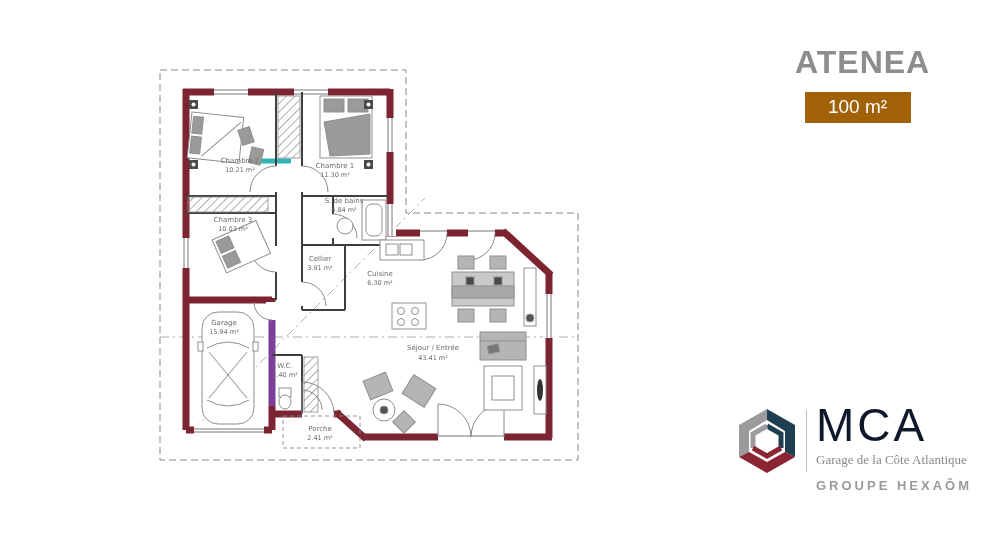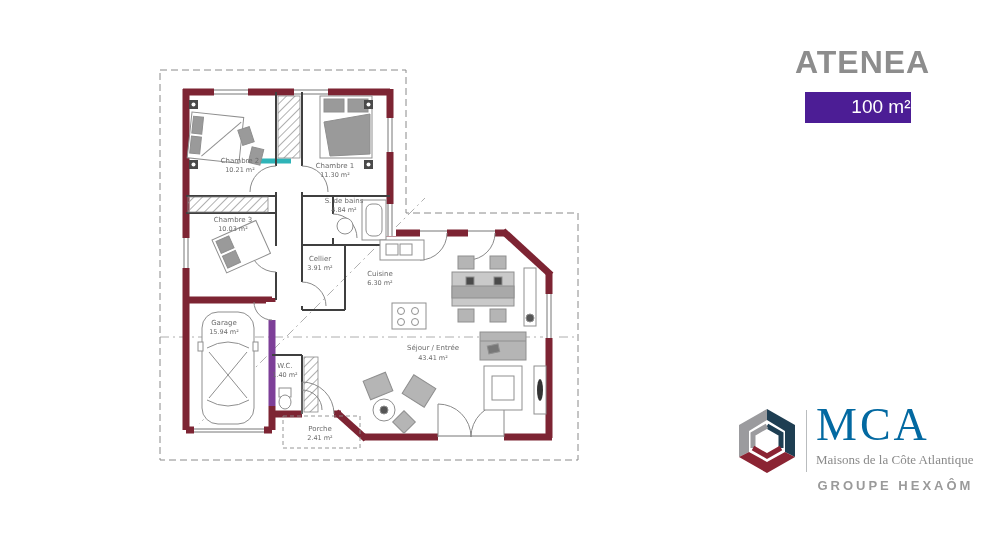--- a/index.html
+++ b/index.html
@@ -1,29 +1,29 @@
 <!DOCTYPE html>
 <html><head>
 <meta charset="utf-8">
 <style>
   html,body{margin:0;padding:0;background:#fff;}
   .canvas{position:relative;width:1000px;height:554px;background:#ffffff;overflow:hidden;
           font-family:"Liberation Sans",sans-serif;}
   
-  .header{position:absolute;left:795px;top:44px;width:125px;text-align:right;}
+  .header{position:absolute;left:795px;top:44px;width:125px;text-align:center;}
   .title{font-size:32px;font-weight:bold;color:#8d8d8d;letter-spacing:1px;}
-  .badge{margin:11px auto 0;width:106px;background:#4c1d95;color:#ffffff;
+  .badge{margin:11px auto 0;width:106px;background:#a16207;color:#ffffff;
          font-size:19px;padding:4px 0 5px;}
   
   .brand{position:absolute;left:737px;top:402px;display:flex;align-items:flex-start;}
   .cube{width:60px;height:66px;margin-top:6px;}
   .brand-divider{width:1px;height:62px;background:#b9bcbe;margin:8px 9px 0 9px;}
   .brand-text{display:flex;flex-direction:column;}
-  .brand-name{font-family:Liberation Serif, serif;font-size:46px;line-height:46px;
-              color:#0369a1;letter-spacing:3px;}
+  .brand-name{font-family:Liberation Sans, sans-serif;font-size:46px;line-height:46px;
+              color:#0f172a;letter-spacing:3px;}
   .brand-tagline{font-family:"Liberation Serif",serif;font-size:13px;color:#8a8a8a;
                  margin-top:4px;white-space:nowrap;}
   .brand-group{font-size:13px;font-weight:bold;color:#9a9a9a;letter-spacing:3px;
                margin-top:10px;text-align:right;}
   
   .plan-svg{position:absolute;left:0;top:0;}
   .room-name{font-family:"DejaVu Sans",sans-serif;font-size:7px;fill:#6b6b6b;}
   .room-area{font-family:"DejaVu Sans",sans-serif;font-size:6.5px;fill:#6b6b6b;}
 </style>
 </head>
@@ -272,18 +272,18 @@
       <polygon points="30,1 2,17 2,49 12,44 12,23 30,12" fill="#9b9b9e"></polygon>
       <polygon points="30,1 58,17 58,49 48,44 48,23 30,12" fill="#1e3e52"></polygon>
       <polygon points="2,49 30,65 58,49 48,44 30,54 12,44" fill="#8b2433"></polygon>
       <path d="M30 18 L44 26 V40" stroke="#1e3e52" stroke-width="5" fill="none"></path>
       <path d="M30 18 L16 26 V40" stroke="#9b9b9e" stroke-width="5" fill="none"></path>
       <path d="M16 40 L30 48 L44 40" stroke="#8b2433" stroke-width="5" fill="none"></path>
     </svg>
     <div class="brand-divider"></div>
     <div class="brand-text">
       <div class="brand-name">MCA</div>
-      <div class="brand-tagline">Maisons de la Côte Atlantique</div>
+      <div class="brand-tagline">Garage de la Côte Atlantique</div>
       <div class="brand-group">GROUPE HEXAÔM</div>
     </div>
   </div>
 
 </div>
 
 </body></html>

